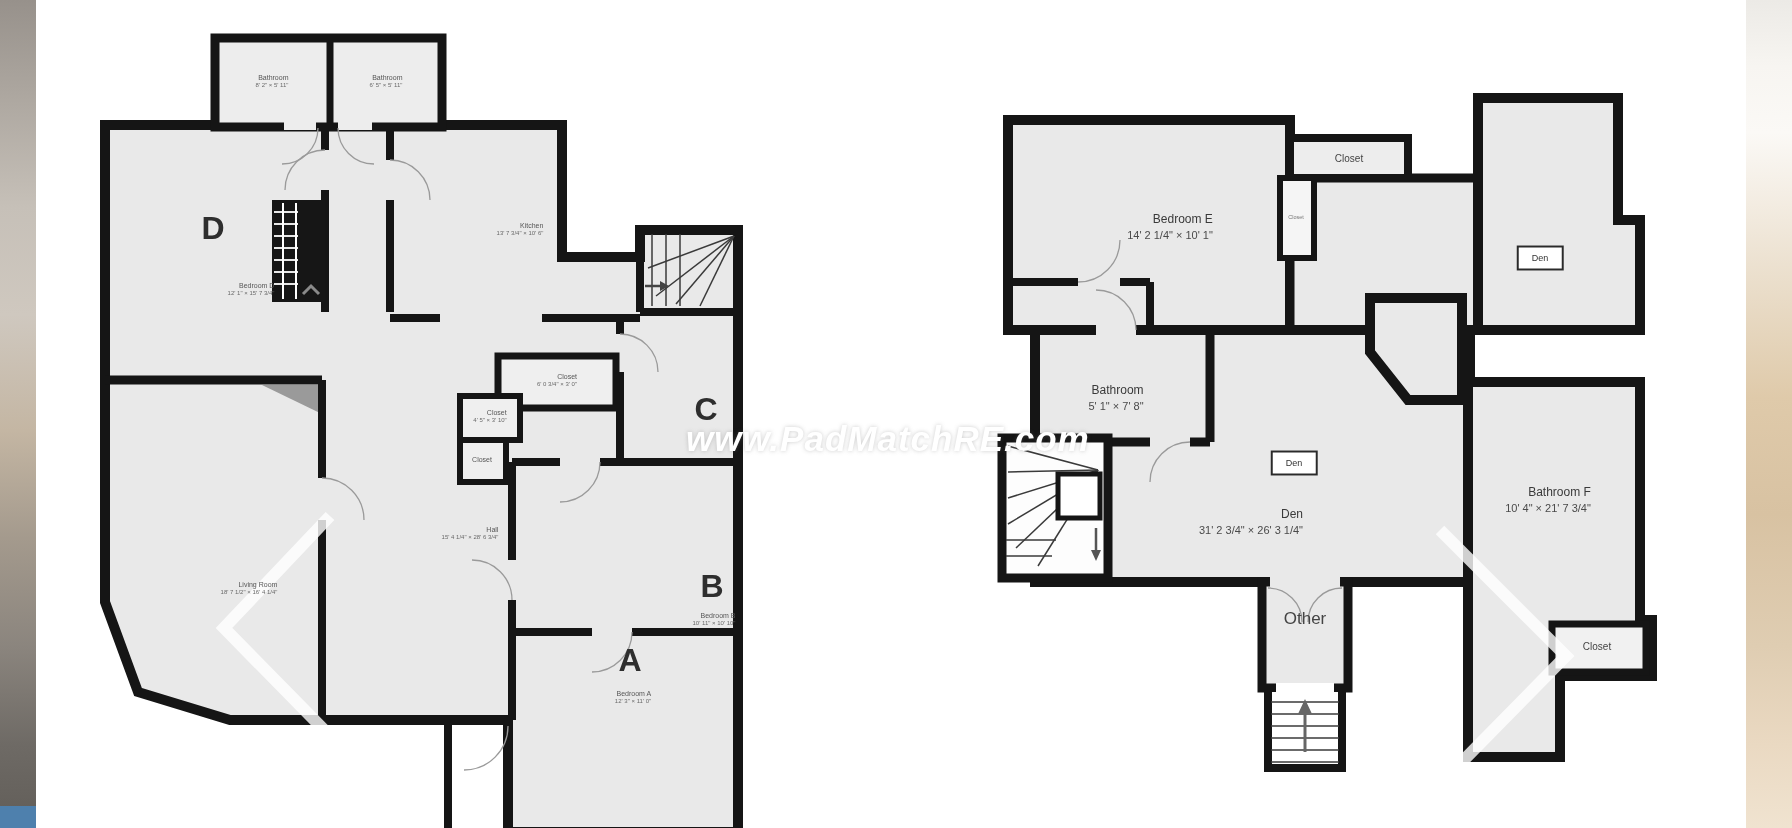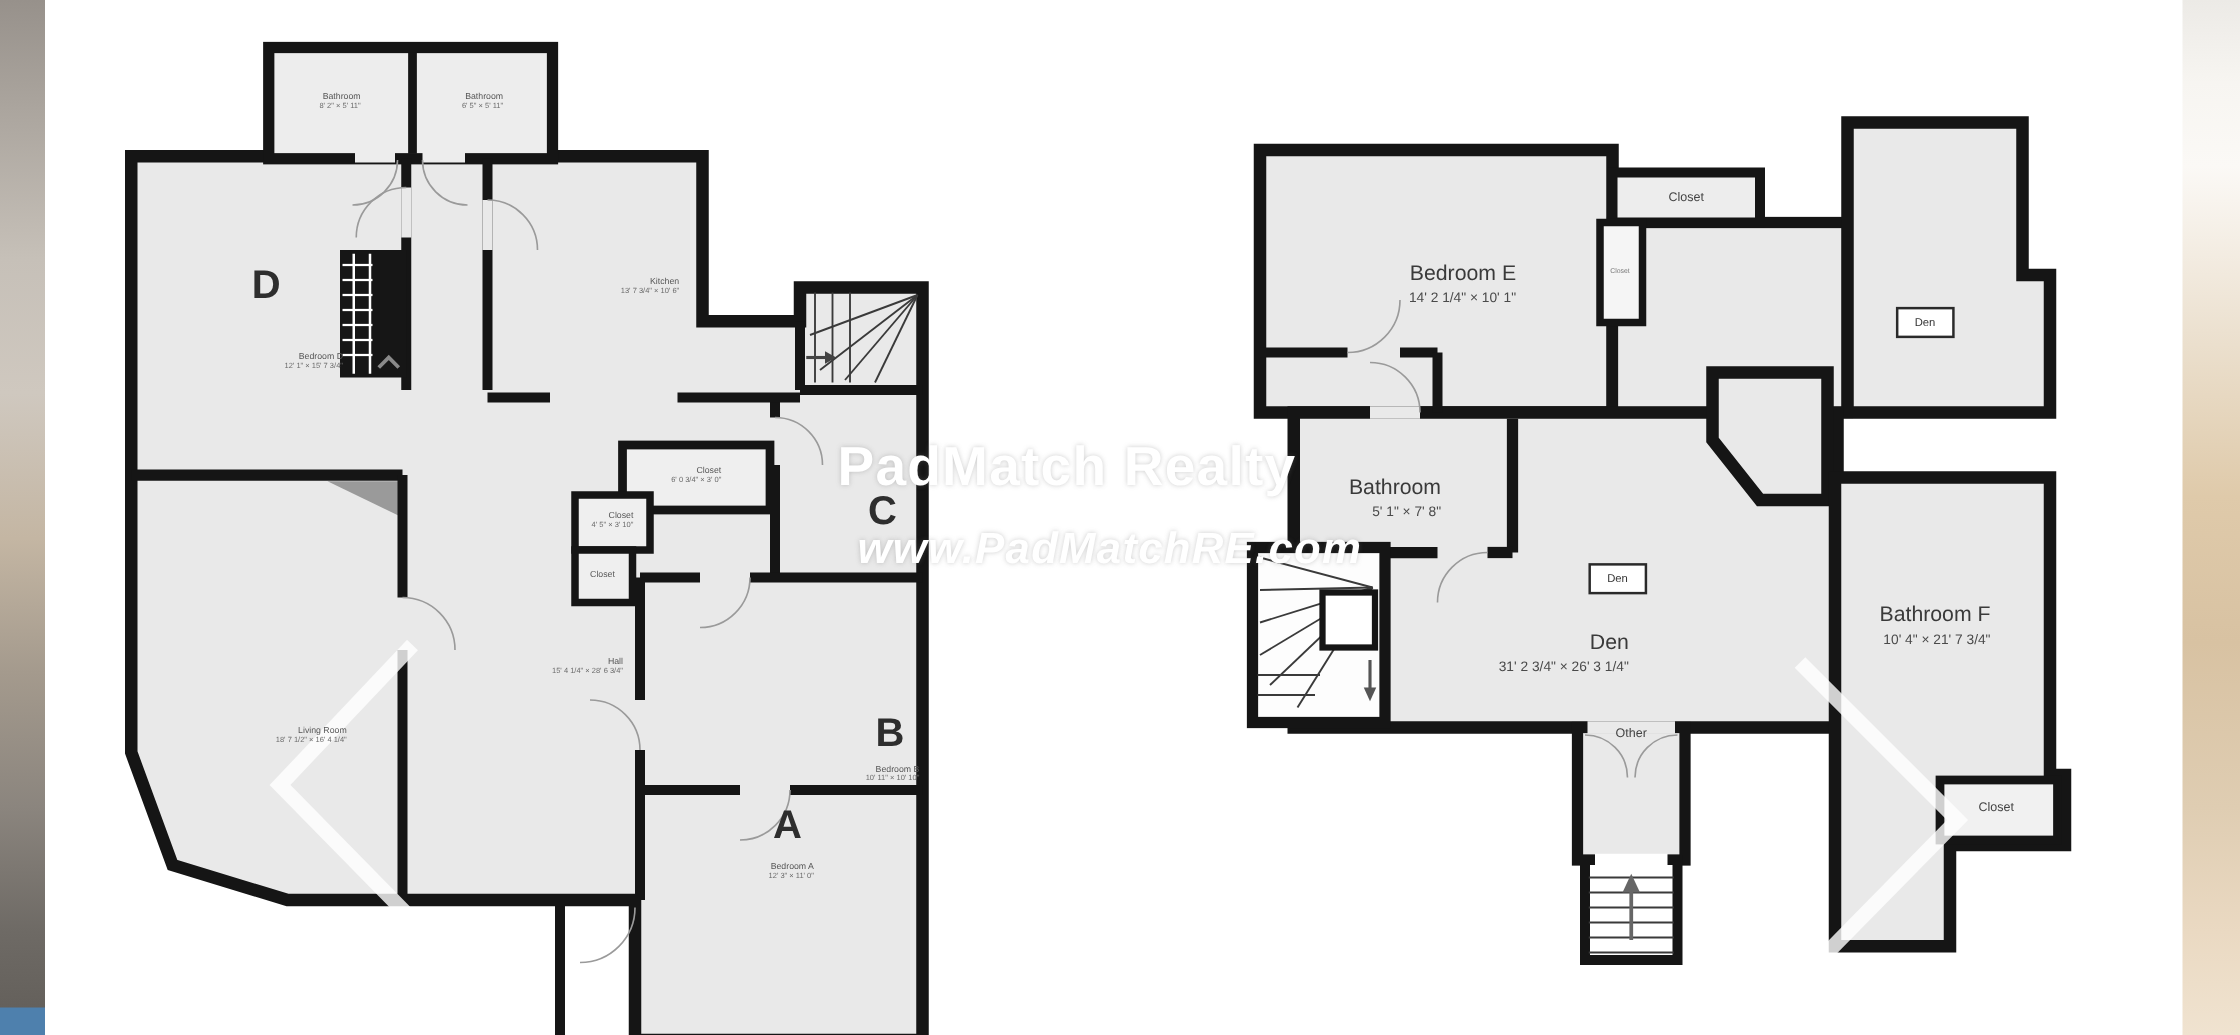--- a/index.html
+++ b/index.html
@@ -18,21 +18,21 @@
     position:absolute;left:1746px;top:0;width:46px;height:828px;
     background:linear-gradient(180deg,#eceae6 0%,#f7f5f1 8%,#fbf9f6 16%,#ece1d0 32%,
       #dfcaaa 48%,#d8c2a2 62%,#dfcdb2 78%,#ead9c2 90%,#f0e3d0 100%);
   }
   svg.plan{position:absolute;left:0;top:0;}
   
   .lbl{position:absolute;transform:translate(-50%,-50%);text-align:right;white-space:nowrap;}
   .nm,.dm{display:block;}
   .sm .nm{font-size:7px;line-height:1.35;color:#565656;}
   .sm .dm{font-size:6px;line-height:1.3;color:#6a6a6a;}
-  .md .nm{font-size:17px;line-height:1.45;color:#3a3a3a;}
+  .md .nm{font-size:12px;line-height:1.45;color:#3a3a3a;}
   .md .dm{font-size:11px;line-height:1.4;color:#4a4a4a;}
   .single{font-size:10px;color:#444;}
   .tiny{font-size:5.5px;color:#777;}
   .letter{font-size:32px;font-weight:600;color:#2e2e2e;}
   .boxlbl{
     position:absolute;transform:translate(-50%,-50%);
     background:#ffffff;border:2px solid #2a2a2a;color:#333;
     font-size:9px;padding:6px 13px;line-height:1;
   }
   
@@ -267,19 +267,18 @@
   </div>
   <div class="boxlbl" style="left:1294px;top:463px;">Den</div>
   <div class="lbl md" style="left:1251px;top:522px;">
     <span class="nm">Den</span>
       <span class="dm">31' 2 3/4" × 26' 3 1/4"</span>
   </div>
   <div class="lbl md" style="left:1548px;top:500px;">
     <span class="nm">Bathroom F</span>
       <span class="dm">10' 4" × 21' 7 3/4"</span>
   </div>
-  <div class="lbl single" style="left:1305px;top:587px;font-size:10px;">Other</div>
+  <div class="lbl single" style="left:1305px;top:619px;font-size:17px;">Other</div>
   <div class="lbl single" style="left:1597px;top:646px;">Closet</div>
 
-  <div class="wm wm1">PadMatch Realty</div>
   <div class="wm wm2">www.PadMatchRE.com</div>
 
 </div>
 
 </body></html>

